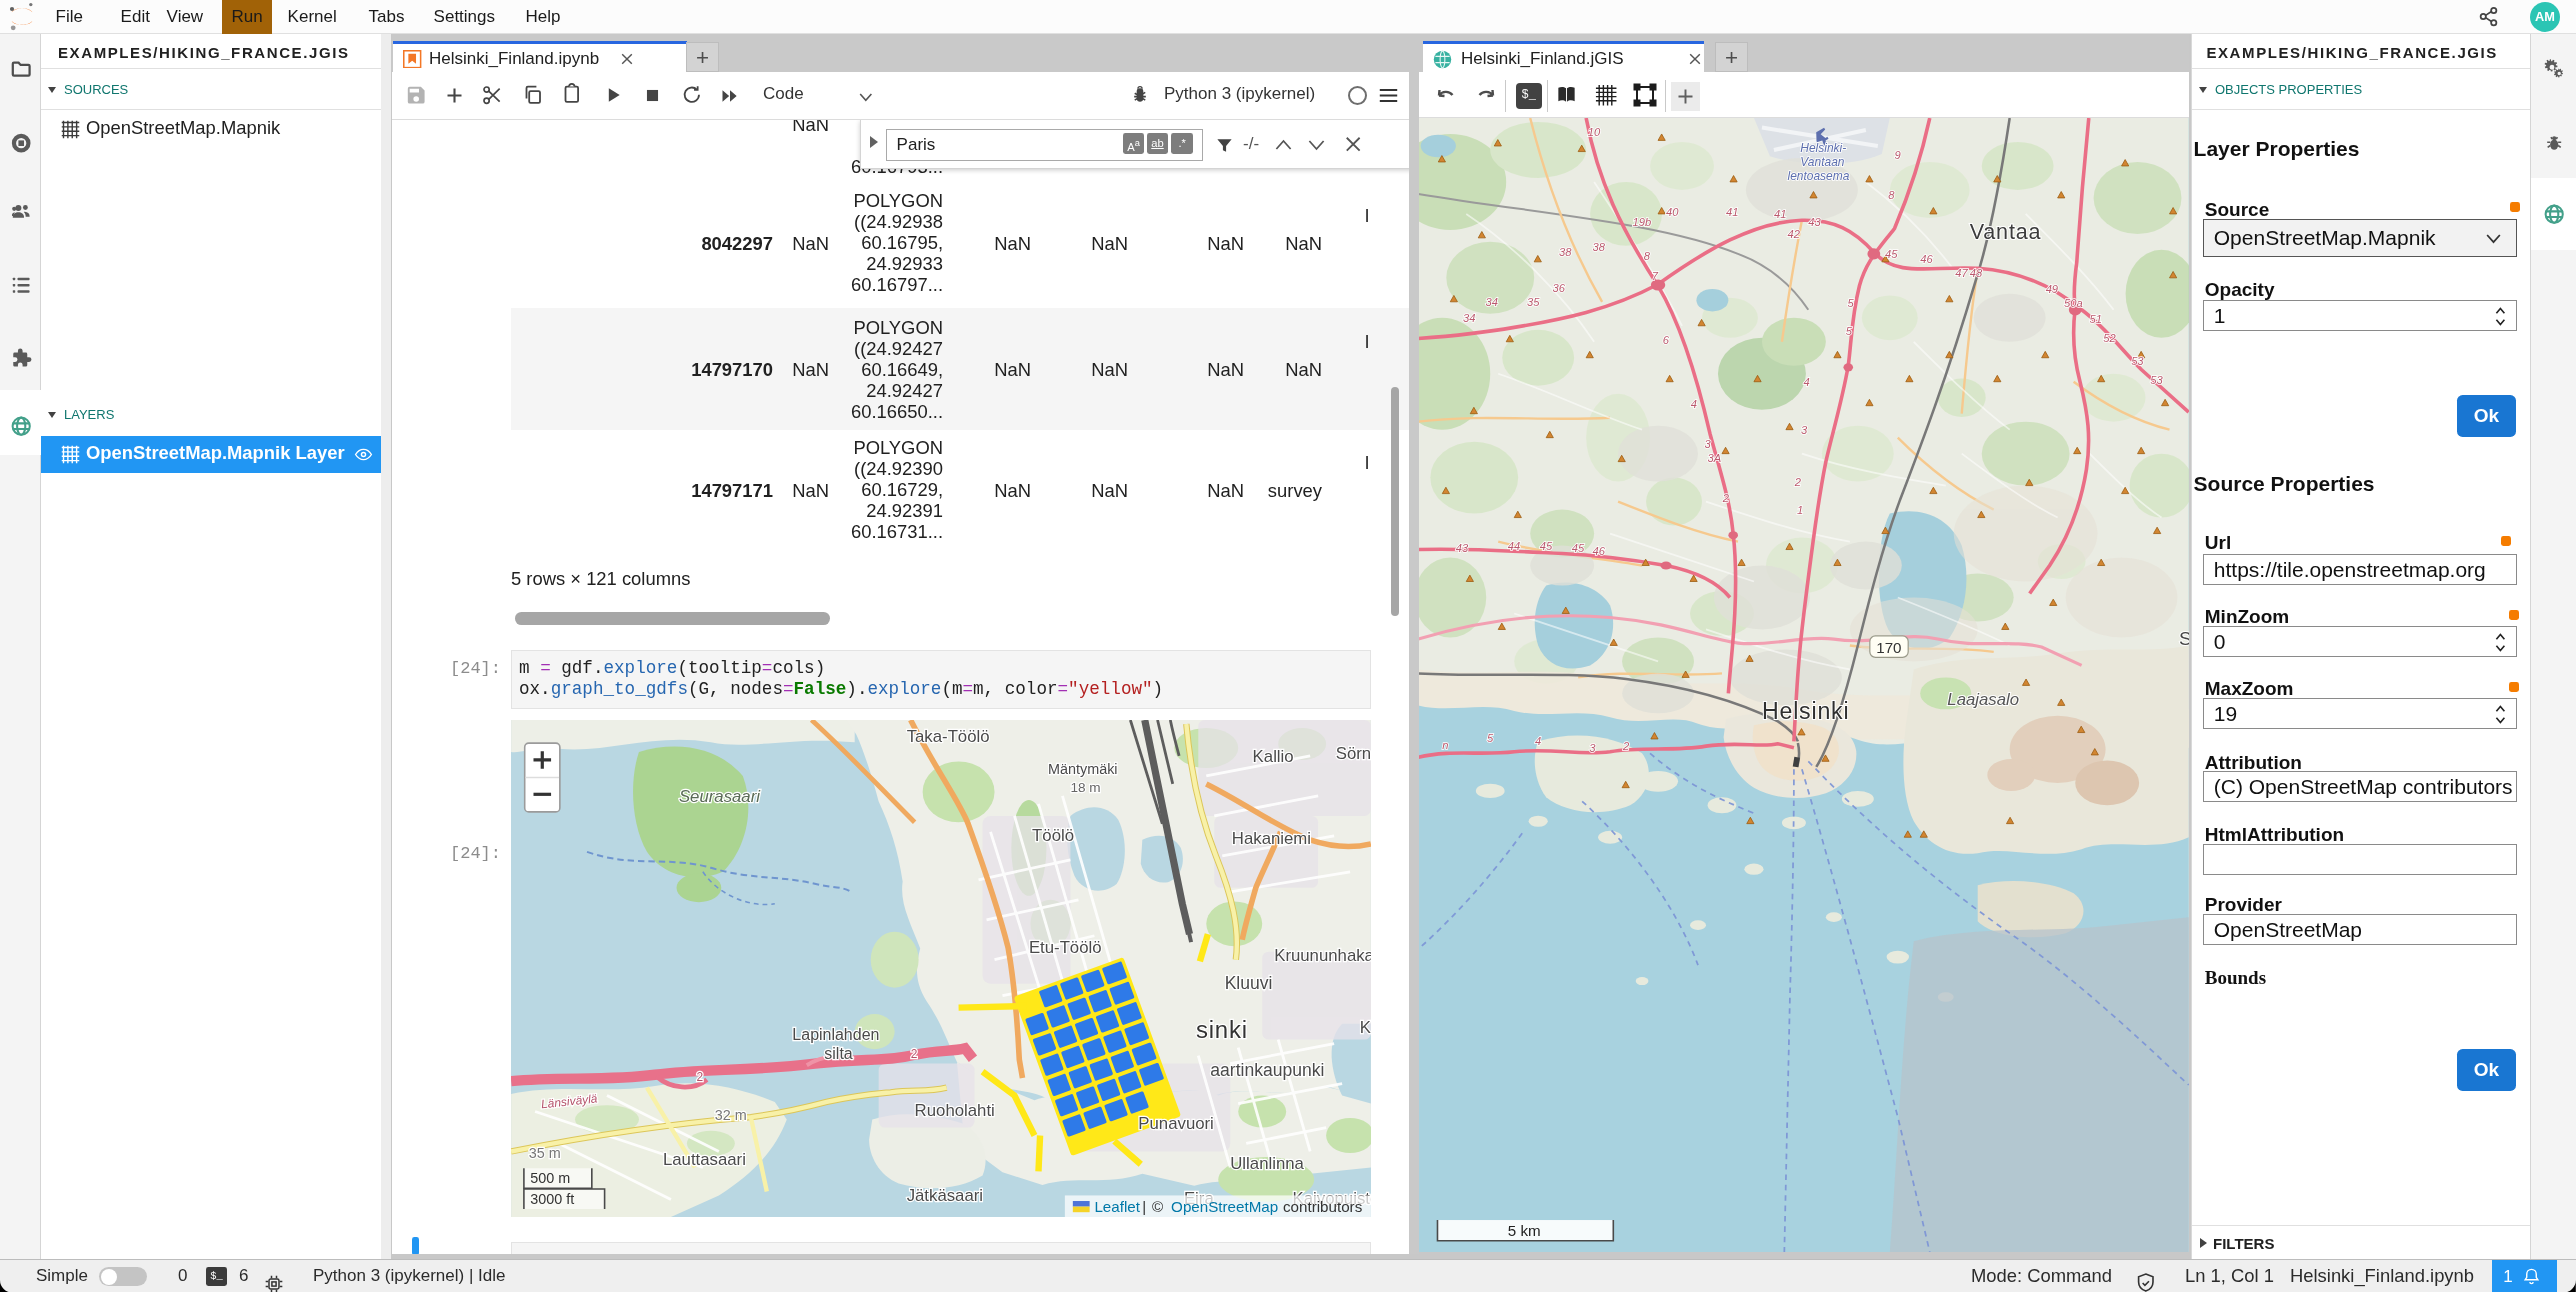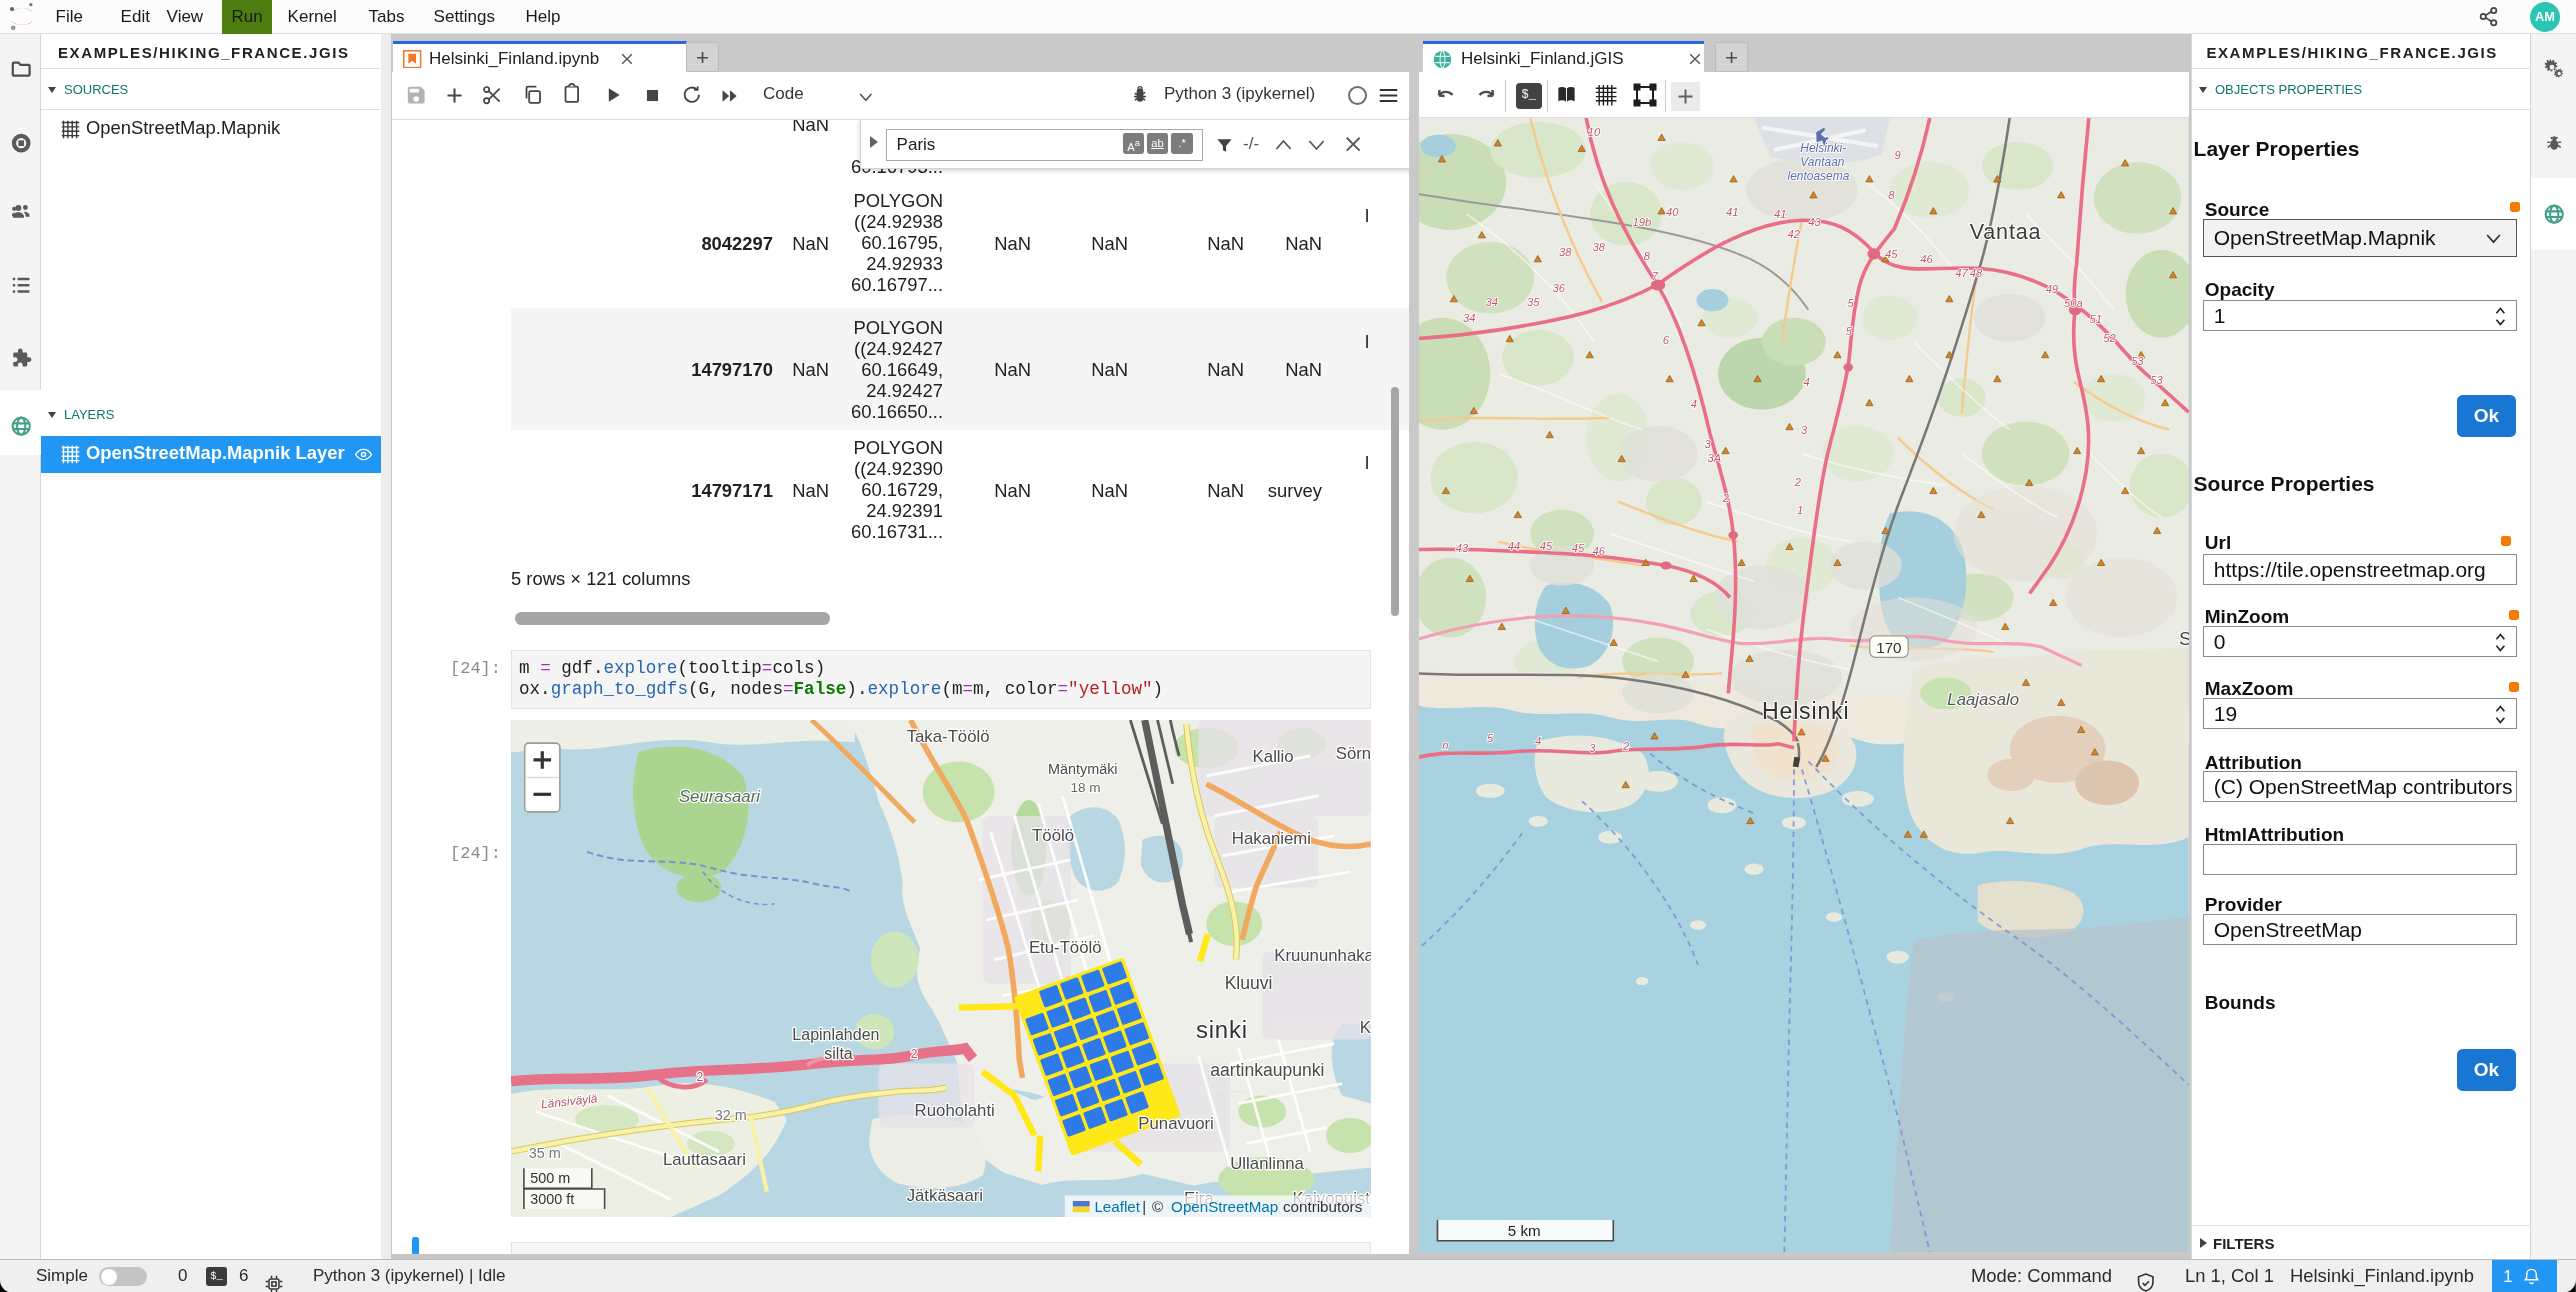--- a/index.html
+++ b/index.html
@@ -45,21 +45,21 @@
   <svg class="abs" style="left:5.6px;top:0.8px" width="32" height="32" viewBox="0 0 40 40">
     <path d="M7 14 C11 7.5 29 7.5 33 14 C30 10.8 24 9.2 20 9.2 C16 9.2 10 10.8 7 14 Z" fill="#f37726"></path>
     <path d="M7 25 C11 31.5 29 31.5 33 25 C30 28.2 24 29.8 20 29.8 C16 29.8 10 28.2 7 25 Z" fill="#f37726"></path>
     <circle cx="7.5" cy="10" r="2.6" fill="#616161"></circle>
     <circle cx="31" cy="4.5" r="2.1" fill="#767677"></circle>
     <circle cx="9" cy="33.5" r="3" fill="#989798"></circle>
   </svg>
   <div class="menu-item" style="left:46px">File</div>
   <div class="menu-item" style="left:111px">Edit</div>
   <div class="menu-item" style="left:157px">View</div>
-  <div class="menu-item" style="left:222px;background:#4d7c0f">Run</div>
+  <div class="menu-item" style="left:222px;background:#a16207">Run</div>
   <div class="menu-item" style="left:278px">Kernel</div>
   <div class="menu-item" style="left:359px">Tabs</div>
   <div class="menu-item" style="left:424px">Settings</div>
   <div class="menu-item" style="left:516px">Help</div>
   <svg class="abs" style="left:2478px;top:6.4px" width="21" height="21" viewBox="0 0 24 24" fill="none" stroke="#444" stroke-width="2">
       <circle cx="18" cy="5" r="3"></circle>
       <circle cx="6" cy="12" r="3"></circle>
       <circle cx="18" cy="19" r="3"></circle>
       <path d="M8.6 10.7 15.4 6.3M8.6 13.3 15.4 17.7"></path>
     </svg>
@@ -772,21 +772,21 @@
     <div class="odot" style="left:317px;top:648px;"></div>
   <div class="abs finput" style="left:11.2px;top:664px;">19<svg class="abs" style="right:9.6px;top:4.8px" width="12.8" height="21" viewBox="0 0 16 26" fill="none" stroke="#222" stroke-width="2">
         <path d="M3 9l5-6 5 6M3 17l5 6 5-6"></path>
       </svg></div>
   <div class="abs flabel" style="left:12.8px;top:718px;">Attribution</div>
   <div class="abs finput" style="left:11.2px;top:737px;">(C) OpenStreetMap contributors</div>
   <div class="abs flabel" style="left:12.8px;top:790px;">HtmlAttribution</div>
   <div class="abs finput" style="left:11.2px;top:810px;">&nbsp;</div>
   <div class="abs flabel" style="left:12.8px;top:860px;">Provider</div>
   <div class="abs finput" style="left:11.2px;top:880px;">OpenStreetMap</div>
-  <div class="abs flabel" style="left:12.8px;top:958px;">Bounds</div>
+  <div class="abs flabel" style="left:12.8px;top:933px;font-family:Liberation Serif, serif;">Bounds</div>
   <div class="okbtn" style="top:1015px;">Ok</div>
   <div class="abs" style="left:0;top:1191px;width:338px;border-top:0.8px solid #e0e0e0;height:35px;line-height:35px;font-size:15px;font-weight:bold;color:#212121;padding-left:21px;"><span class="caret-r" style="top:12px;"></span>FILTERS</div>
 </div>
 
 <div id="rstrip">
   <svg class="ico" style="top:24px" viewBox="0 0 24 24" fill="#5a5a5a">
       <path d="M8.5 1.7l.3 1.7a5 5 0 0 1 1 0l.8-1.5 1.6.6-.3 1.7q.4.3.8.7l1.6-.6.8 1.5-1.4 1q.2.5.2 1l1.7.6-.3 1.6-1.8-.1a5 5 0 0 1-.5.9l.9 1.5-1.4 1-1.3-1.2-.9.4-.1 1.8-1.7.2-.5-1.7a5 5 0 0 1-1-.3L5.9 14l-1.5-.9.6-1.7a5 5 0 0 1-.7-.7l-1.7.4-.7-1.6 1.5-1q-.1-.5-.1-1l-1.6-.8.5-1.6 1.7.2q.3-.5.6-.9l-.8-1.6L5 1.9l1.2 1.3q.5-.2 1-.3l.2-1.8zm1 5.6a2.6 2.6 0 1 0 .2 5.2 2.6 2.6 0 0 0-.2-5.2z"></path>
       <path d="M16.6 11.1l.3 1.2.8.1.6-1 1.1.5-.3 1.2.6.5 1.1-.4.5 1.1-1 .6v.8l1.1.5-.3 1.2-1.2-.1-.4.7.8 1-.9.9-1-.8-.7.4v1.2l-1.2.2-.4-1.2-.8-.2-.7 1-1.1-.6.4-1.2-.5-.6-1.2.3-.4-1.2 1.1-.5.1-.8-1.1-.7.5-1.1 1.2.3.5-.6-.6-1.1 1-.7.9 1 .8-.3.2-1.2zm.7 3.7a1.8 1.8 0 1 0 .2 3.6 1.8 1.8 0 0 0-.2-3.6z"></path>
     </svg>
   <svg class="ico" style="top:98px" viewBox="0 0 24 24">

